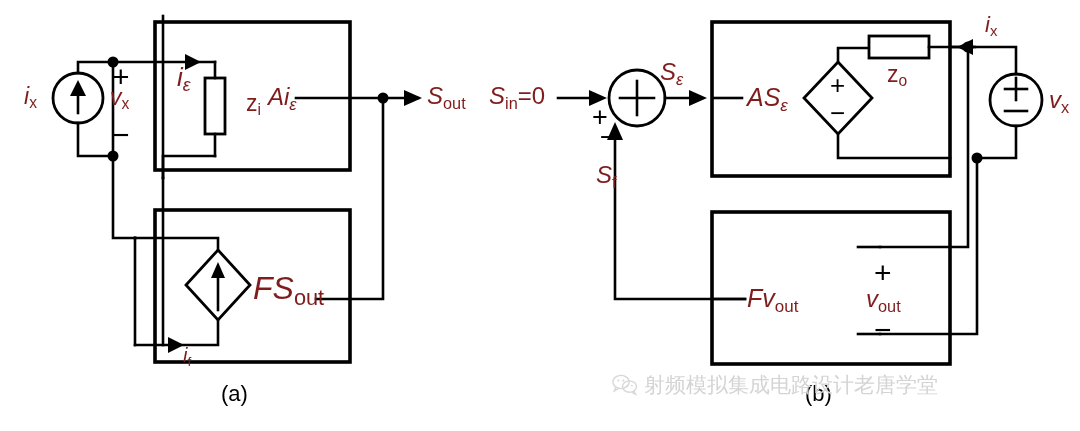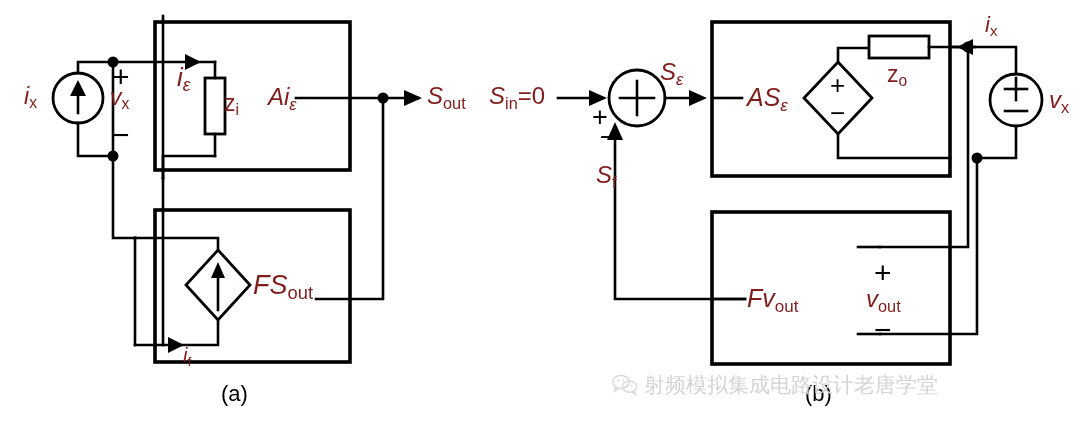--- a/index.html
+++ b/index.html
@@ -227,33 +227,33 @@
   </div>
 
   <div class="plusminus" style="left:112px; top:120px; font-size:30px;">
     <span>−</span>
   </div>
 
   <div class="lbl" style="left:177px; top:64px; font-size:26px;">
     <span class="var">i</span><span class="sub-ital">ε</span>
   </div>
 
-  <div class="lbl" style="left:224px; top:92px; font-size:23px;text-align:center;">
+  <div class="lbl" style="left:246px; top:92px; font-size:23px;text-align:center;">
     <span>z</span><span class="sub">i</span>
   </div>
 
   <div class="lbl" style="left:268px; top:85px; font-size:24px;">
     <span class="var">Ai</span><span class="sub-ital">ε</span>
   </div>
 
   <div class="lbl" style="left:427px; top:84px; font-size:24px;">
     <span class="var">S</span><span class="sub">out</span>
   </div>
 
-  <div class="lbl" style="left:253px; top:272px; font-size:27px;">
+  <div class="lbl" style="left:253px; top:272px; font-size:32px;">
     <span class="var">FS</span><span class="sub">out</span>
   </div>
 
   <div class="lbl" style="left:183px; top:318px; font-size:20px;margin-top:27px;">
     <span class="var">i</span><span class="sub">f</span>
   </div>
 
   <div class="caption" style="left:221px; top:381px;">
     <span>(a)</span>
   </div>

